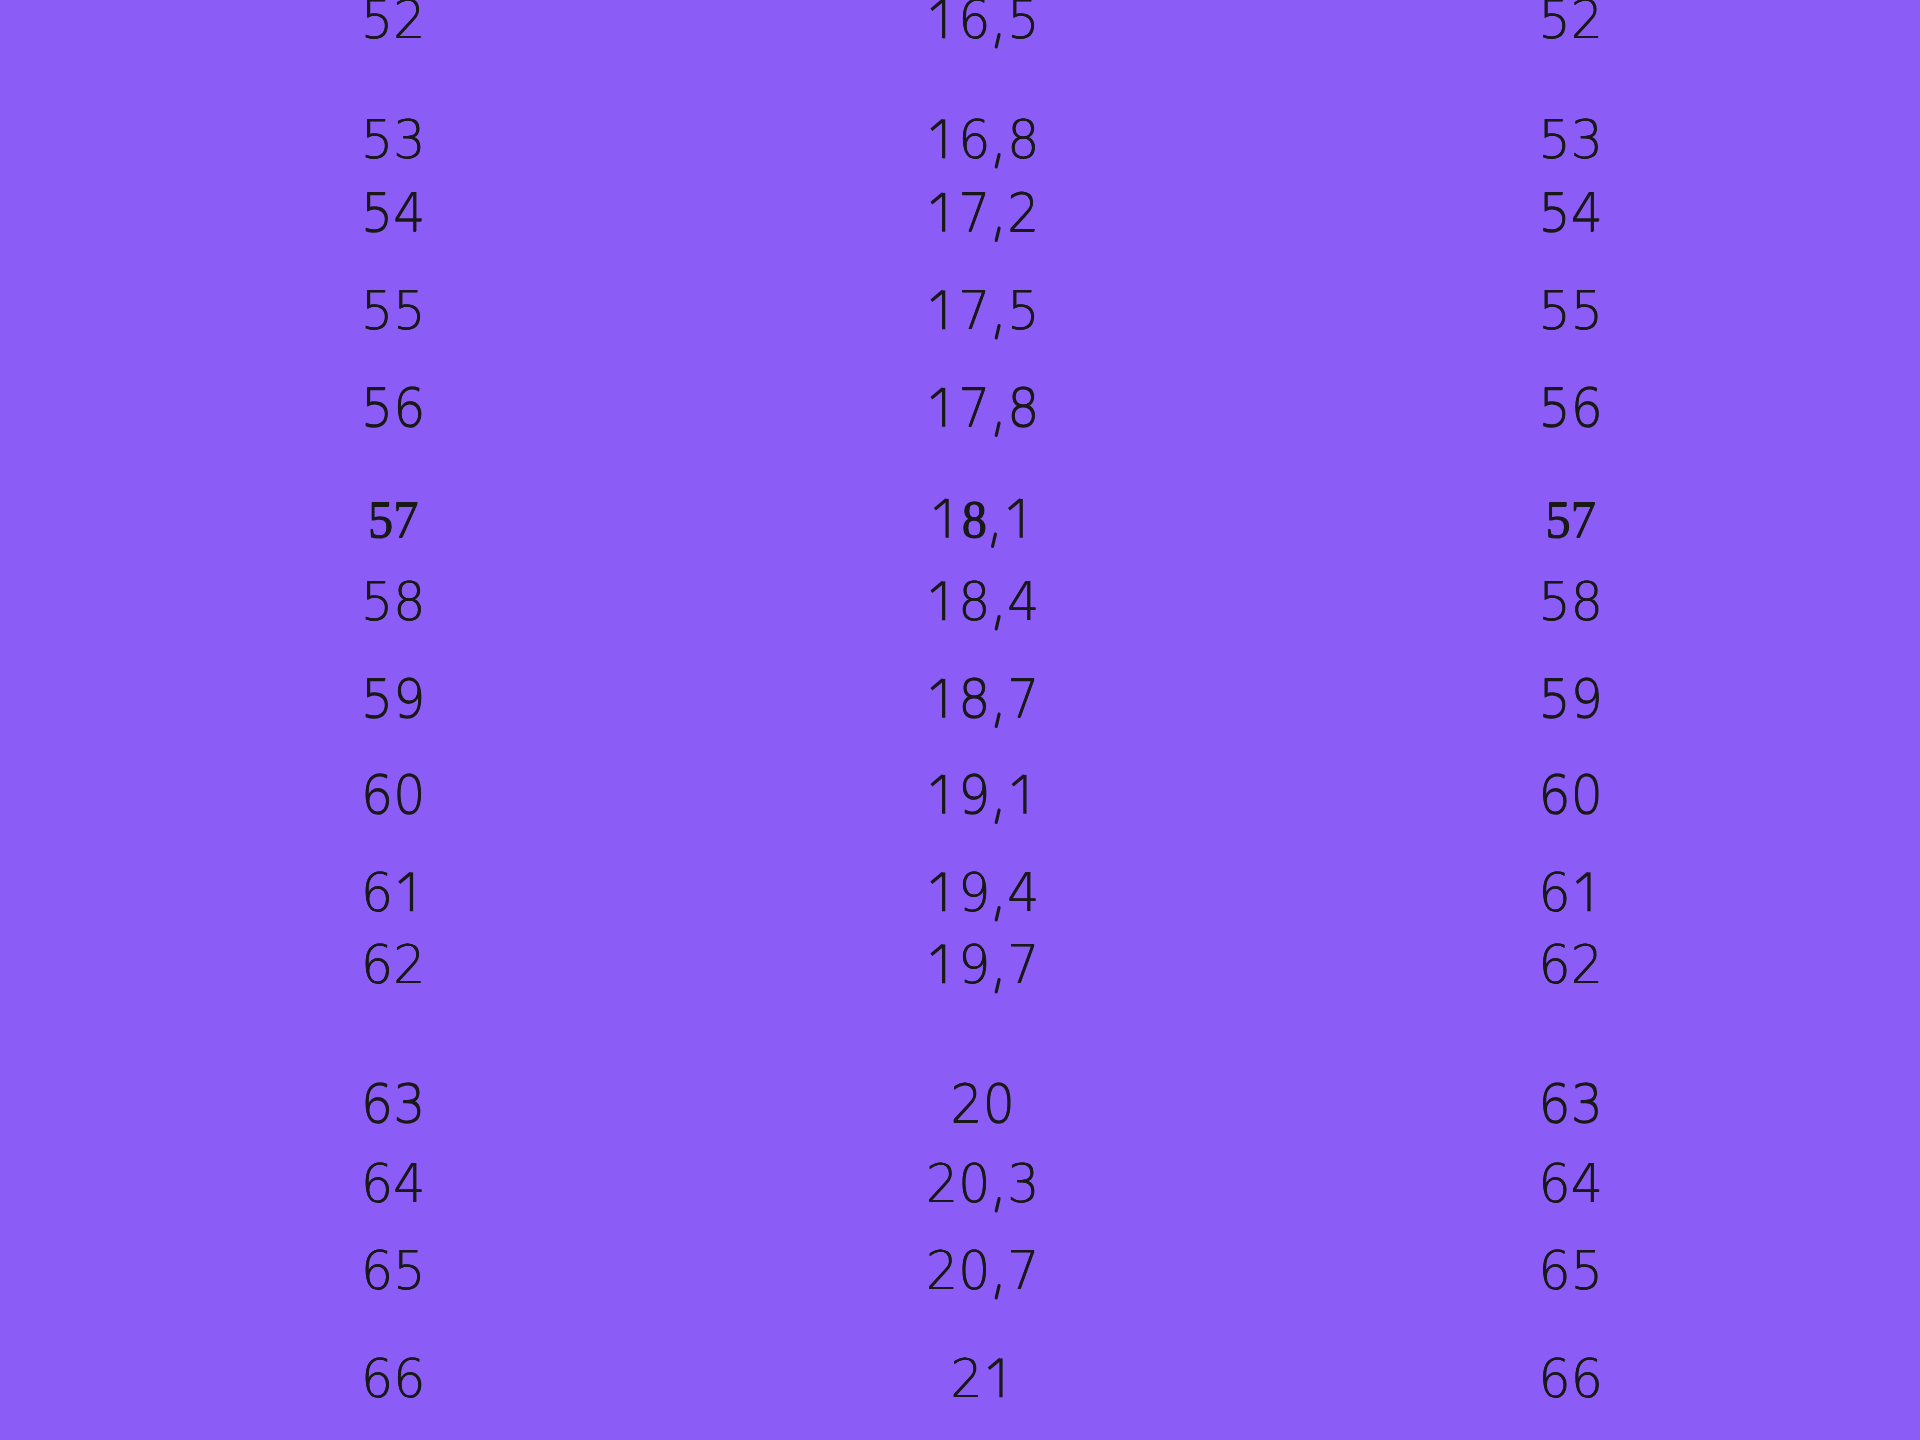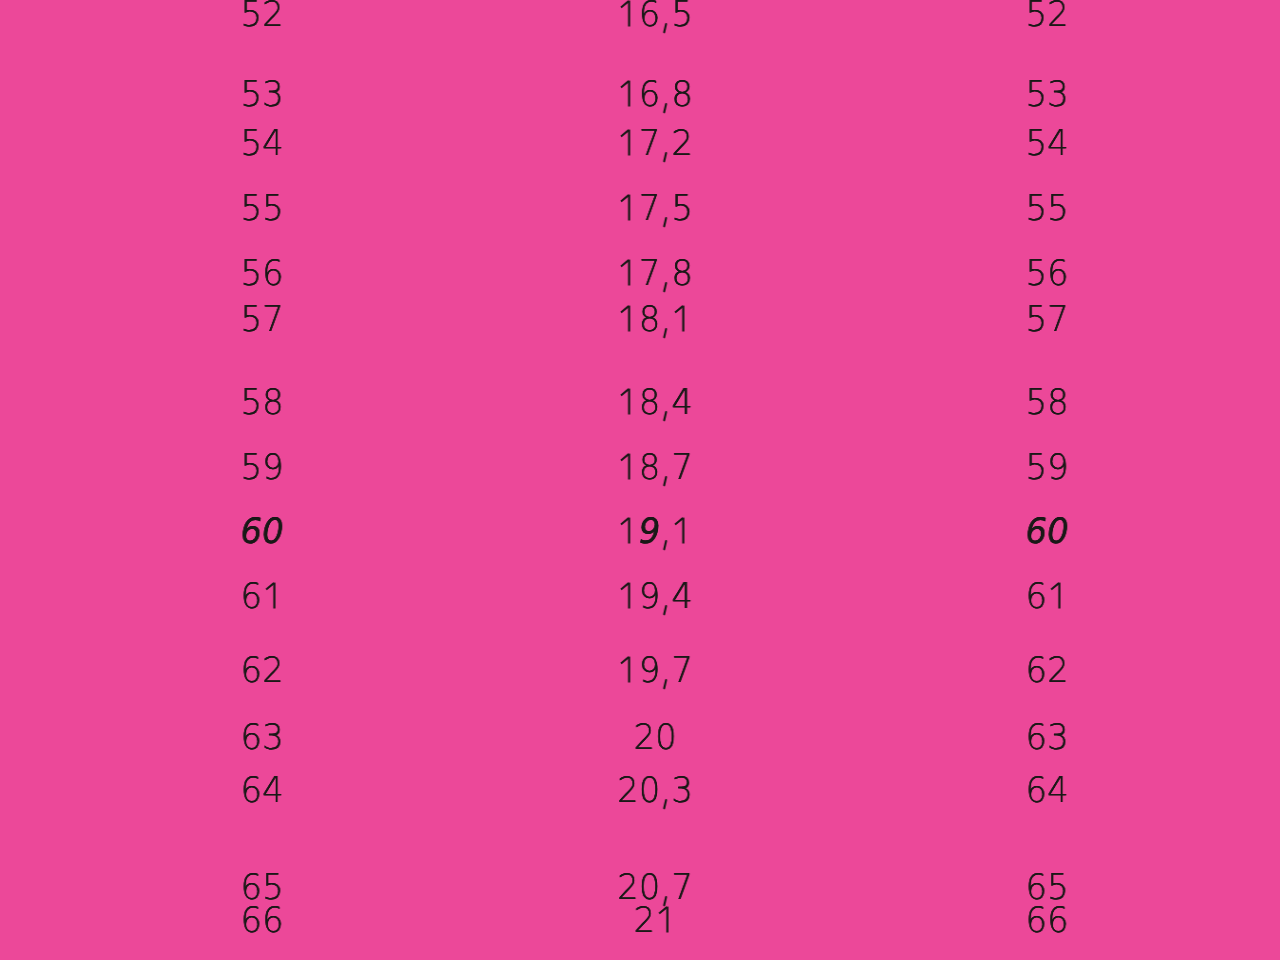--- a/index.html
+++ b/index.html
@@ -15,21 +15,21 @@
     font-family: "DejaVu Sans", sans-serif;
     font-weight: 200;
     color: #191917;
   }
   .page {
     position: absolute;
     left: 0;
     top: 0;
     width: 1280px;
     height: 960px;
-    background: #ec4899;
+    background: #8b5cf6;
   }
   .rows {
     position: absolute;
     left: 0;
     top: 0;
     width: 1280px;
     height: 960px;
   }
   .row {
     position: absolute;
@@ -114,21 +114,21 @@
     <div class="row" style="top: 252.58px;">
       <div class="cell" aria-label="56" style="left: 262px;">56</div>
       <div class="cell" aria-label="17,8" style="left: 655px;"><span class="glyph-one"><svg width="22.63" height="29" viewBox="0 0 22.63 29" aria-hidden="true">
               <path d="M12.6 1.6 L12.6 27.5" stroke="currentColor" stroke-width="2.3" fill="none"></path>
               <path d="M12.1 2.1 L4.0 8.5" stroke="currentColor" stroke-width="2.2" fill="none"></path>
             </svg></span>7<span class="glyph-comma"><svg width="11.83" height="40" viewBox="0 0 11.83 40" aria-hidden="true">
               <path d="M6.5 25.1 L4.5 33.2" stroke="currentColor" stroke-width="2.2" fill="none" stroke-linecap="round"></path>
             </svg></span>8</div>
       <div class="cell" aria-label="56" style="left: 1046.9px;">56</div>
     </div>
-    <div class="row" style="top: 299px;">
+    <div class="row" style="top: 326px; font-family: Liberation Serif, serif;">
       <div class="cell" aria-label="57" style="left: 262px;">57</div>
       <div class="cell" aria-label="18,1" style="left: 655px;"><span class="glyph-one"><svg width="22.63" height="29" viewBox="0 0 22.63 29" aria-hidden="true">
               <path d="M12.6 1.6 L12.6 27.5" stroke="currentColor" stroke-width="2.3" fill="none"></path>
               <path d="M12.1 2.1 L4.0 8.5" stroke="currentColor" stroke-width="2.2" fill="none"></path>
             </svg></span>8<span class="glyph-comma"><svg width="11.83" height="40" viewBox="0 0 11.83 40" aria-hidden="true">
               <path d="M6.5 25.1 L4.5 33.2" stroke="currentColor" stroke-width="2.2" fill="none" stroke-linecap="round"></path>
             </svg></span><span class="glyph-one"><svg width="22.63" height="29" viewBox="0 0 22.63 29" aria-hidden="true">
               <path d="M12.6 1.6 L12.6 27.5" stroke="currentColor" stroke-width="2.3" fill="none"></path>
               <path d="M12.1 2.1 L4.0 8.5" stroke="currentColor" stroke-width="2.2" fill="none"></path>
             </svg></span></div>
@@ -147,21 +147,21 @@
     <div class="row" style="top: 446.74px;">
       <div class="cell" aria-label="59" style="left: 262px;">59</div>
       <div class="cell" aria-label="18,7" style="left: 655px;"><span class="glyph-one"><svg width="22.63" height="29" viewBox="0 0 22.63 29" aria-hidden="true">
               <path d="M12.6 1.6 L12.6 27.5" stroke="currentColor" stroke-width="2.3" fill="none"></path>
               <path d="M12.1 2.1 L4.0 8.5" stroke="currentColor" stroke-width="2.2" fill="none"></path>
             </svg></span>8<span class="glyph-comma"><svg width="11.83" height="40" viewBox="0 0 11.83 40" aria-hidden="true">
               <path d="M6.5 25.1 L4.5 33.2" stroke="currentColor" stroke-width="2.2" fill="none" stroke-linecap="round"></path>
             </svg></span>7</div>
       <div class="cell" aria-label="59" style="left: 1046.9px;">59</div>
     </div>
-    <div class="row" style="top: 511.46px; font-style: italic;">
+    <div class="row" style="top: 511.46px;">
       <div class="cell" aria-label="60" style="left: 262px;">60</div>
       <div class="cell" aria-label="19,1" style="left: 655px;"><span class="glyph-one"><svg width="22.63" height="29" viewBox="0 0 22.63 29" aria-hidden="true">
               <path d="M12.6 1.6 L12.6 27.5" stroke="currentColor" stroke-width="2.3" fill="none"></path>
               <path d="M12.1 2.1 L4.0 8.5" stroke="currentColor" stroke-width="2.2" fill="none"></path>
             </svg></span>9<span class="glyph-comma"><svg width="11.83" height="40" viewBox="0 0 11.83 40" aria-hidden="true">
               <path d="M6.5 25.1 L4.5 33.2" stroke="currentColor" stroke-width="2.2" fill="none" stroke-linecap="round"></path>
             </svg></span><span class="glyph-one"><svg width="22.63" height="29" viewBox="0 0 22.63 29" aria-hidden="true">
               <path d="M12.6 1.6 L12.6 27.5" stroke="currentColor" stroke-width="2.3" fill="none"></path>
               <path d="M12.1 2.1 L4.0 8.5" stroke="currentColor" stroke-width="2.2" fill="none"></path>
             </svg></span></div>
@@ -176,21 +176,21 @@
               <path d="M12.6 1.6 L12.6 27.5" stroke="currentColor" stroke-width="2.3" fill="none"></path>
               <path d="M12.1 2.1 L4.0 8.5" stroke="currentColor" stroke-width="2.2" fill="none"></path>
             </svg></span>9<span class="glyph-comma"><svg width="11.83" height="40" viewBox="0 0 11.83 40" aria-hidden="true">
               <path d="M6.5 25.1 L4.5 33.2" stroke="currentColor" stroke-width="2.2" fill="none" stroke-linecap="round"></path>
             </svg></span>4</div>
       <div class="cell" aria-label="61" style="left: 1046.9px;">6<span class="glyph-one"><svg width="22.63" height="29" viewBox="0 0 22.63 29" aria-hidden="true">
               <path d="M12.6 1.6 L12.6 27.5" stroke="currentColor" stroke-width="2.3" fill="none"></path>
               <path d="M12.1 2.1 L4.0 8.5" stroke="currentColor" stroke-width="2.2" fill="none"></path>
             </svg></span></div>
     </div>
-    <div class="row" style="top: 650px;">
+    <div class="row" style="top: 624px;">
       <div class="cell" aria-label="62" style="left: 262px;">62</div>
       <div class="cell" aria-label="19,7" style="left: 655px;"><span class="glyph-one"><svg width="22.63" height="29" viewBox="0 0 22.63 29" aria-hidden="true">
               <path d="M12.6 1.6 L12.6 27.5" stroke="currentColor" stroke-width="2.3" fill="none"></path>
               <path d="M12.1 2.1 L4.0 8.5" stroke="currentColor" stroke-width="2.2" fill="none"></path>
             </svg></span>9<span class="glyph-comma"><svg width="11.83" height="40" viewBox="0 0 11.83 40" aria-hidden="true">
               <path d="M6.5 25.1 L4.5 33.2" stroke="currentColor" stroke-width="2.2" fill="none" stroke-linecap="round"></path>
             </svg></span>7</div>
       <div class="cell" aria-label="62" style="left: 1046.9px;">62</div>
     </div>
     <div class="row" style="top: 717px;">
@@ -198,21 +198,21 @@
       <div class="cell" aria-label="20" style="left: 655px;">20</div>
       <div class="cell" aria-label="63" style="left: 1046.9px;">63</div>
     </div>
     <div class="row" style="top: 770.34px;">
       <div class="cell" aria-label="64" style="left: 262px;">64</div>
       <div class="cell" aria-label="20,3" style="left: 655px;">20<span class="glyph-comma"><svg width="11.83" height="40" viewBox="0 0 11.83 40" aria-hidden="true">
               <path d="M6.5 25.1 L4.5 33.2" stroke="currentColor" stroke-width="2.2" fill="none" stroke-linecap="round"></path>
             </svg></span>3</div>
       <div class="cell" aria-label="64" style="left: 1046.9px;">64</div>
     </div>
-    <div class="row" style="top: 867px;">
+    <div class="row" style="top: 828px;">
       <div class="cell" aria-label="65" style="left: 262px;">65</div>
       <div class="cell" aria-label="20,7" style="left: 655px;">20<span class="glyph-comma"><svg width="11.83" height="40" viewBox="0 0 11.83 40" aria-hidden="true">
               <path d="M6.5 25.1 L4.5 33.2" stroke="currentColor" stroke-width="2.2" fill="none" stroke-linecap="round"></path>
             </svg></span>7</div>
       <div class="cell" aria-label="65" style="left: 1046.9px;">65</div>
     </div>
     <div class="row" style="top: 899.78px;">
       <div class="cell" aria-label="66" style="left: 262px;">66</div>
       <div class="cell" aria-label="21" style="left: 655px;">2<span class="glyph-one"><svg width="22.63" height="29" viewBox="0 0 22.63 29" aria-hidden="true">
               <path d="M12.6 1.6 L12.6 27.5" stroke="currentColor" stroke-width="2.3" fill="none"></path>

